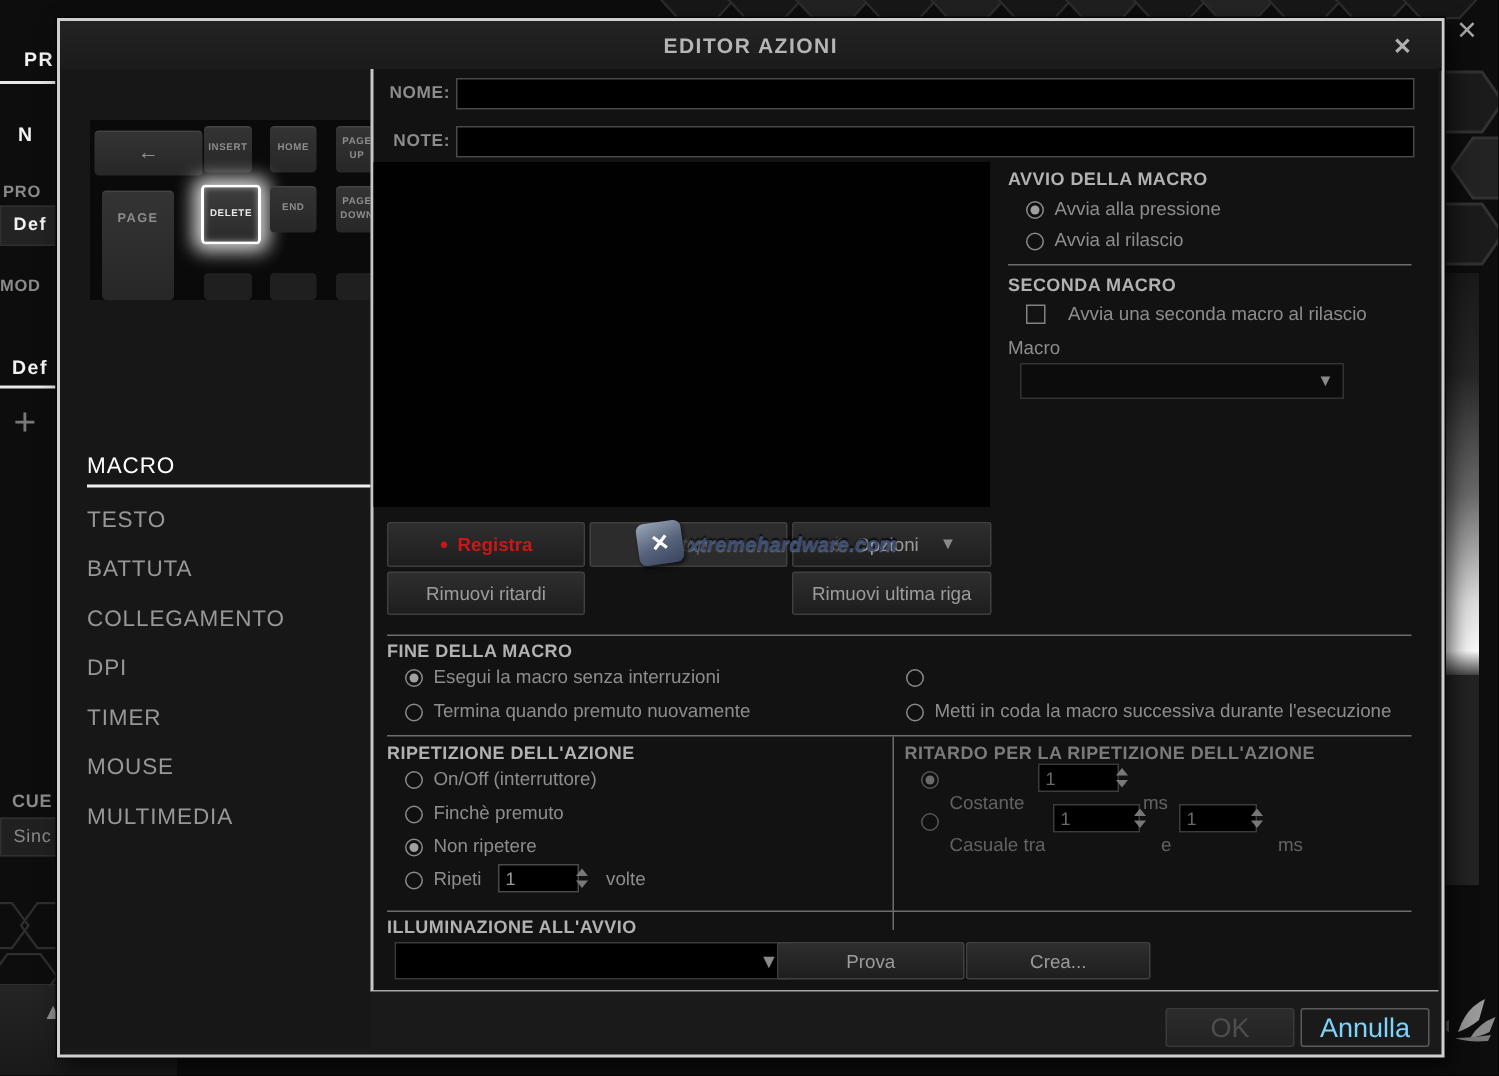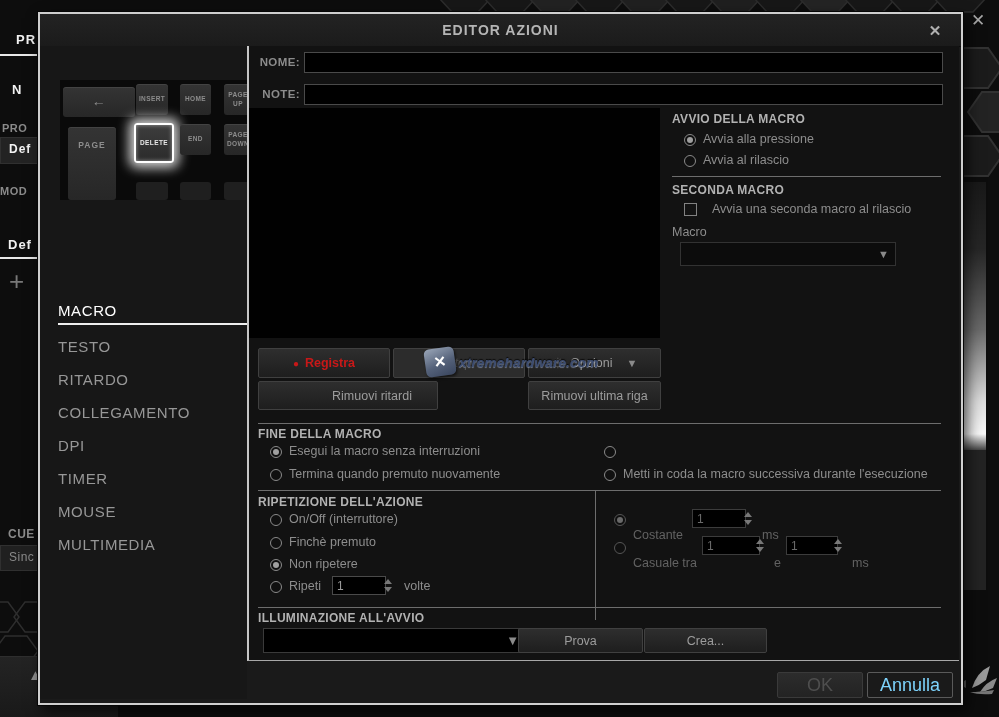--- a/index.html
+++ b/index.html
@@ -158,21 +158,21 @@
         <div class="key glow" style="left:74px;top:43px;width:36px;height:36px;">DELETE</div>
         <div class="key" style="left:120px;top:44px;width:31px;height:31px;">END</div>
         <div class="key" style="left:164px;top:44px;width:28px;height:31px;padding:0 2px;box-sizing:border-box;">PAGE DOWN</div>
         <div class="key stub" style="left:76px;top:102px;width:32px;height:18px;"></div>
         <div class="key stub" style="left:120px;top:102px;width:31px;height:18px;"></div>
         <div class="key stub" style="left:164px;top:102px;width:28px;height:18px;"></div>
       </div>
       <div class="menu">
         <div class="mitem active">MACRO</div>
         <div class="mitem">TESTO</div>
-        <div class="mitem">RITARDO</div>
+        <div class="mitem">BATTUTA</div>
         <div class="mitem">COLLEGAMENTO</div>
         <div class="mitem">DPI</div>
         <div class="mitem">TIMER</div>
         <div class="mitem">MOUSE</div>
         <div class="mitem">MULTIMEDIA</div>
       </div>
     </div>
 
     <div class="panel"></div>
 
@@ -201,21 +201,21 @@
     <div class="btn" style="left:218px;top:334px;width:130px;height:28px;color:#c81818;font-weight:bold;">
       <span style="font-size:10px;">●</span>
       <span>Registra</span>
     </div>
     <div class="btn disabled" style="left:353px;top:334px;width:130px;height:28px;">Stop</div>
     <div class="btn" style="left:488px;top:334px;width:131px;height:28px;">
       <span class="gear">⚙</span>
       <span>Opzioni</span>
       <span class="ddarrow" style="margin-left:8px;">▼</span>
     </div>
-    <div class="btn" style="left:218px;top:367px;width:130px;height:27px;padding-left:48px;">Rimuovi ritardi</div>
+    <div class="btn" style="left:218px;top:367px;width:130px;height:27px;">Rimuovi ritardi</div>
     <div class="btn" style="left:488px;top:367px;width:131px;height:27px;">Rimuovi ultima riga</div>
 
     <div class="wm">
       <div class="wmbox">✕</div>
       <div class="wmtext">xtremehardware.com</div>
     </div>
 
     <div class="sep" style="left:218px;top:409px;width:683px;"></div>
     <div class="shead" style="left:218px;top:413px;">FINE DELLA MACRO</div>
     <div class="radio sel" style="left:230px;top:432px;"></div>
@@ -237,20 +237,21 @@
     <div class="radio" style="left:230px;top:567px;"></div>
     <div class="opt" style="left:249px;top:565px;">Ripeti</div>
     <div class="num" style="left:292px;top:562px;width:44px;">1</div>
     <div class="spin" style="left:342px;top:562px;">
         <i class="up"></i>
         <i class="dn"></i>
       </div>
     <div class="opt" style="left:364px;top:565px;">volte</div>
 
     <div class="vsep" style="left:555px;top:477px;height:129px;"></div>
+    <div class="shead dim" style="left:563px;top:481px;">RITARDO PER LA RIPETIZIONE DELL'AZIONE</div>
     <div class="radio sel dis" style="left:574px;top:500px;"></div>
     <div class="opt dim" style="left:593px;top:498px;">Costante</div>
     <div class="num dim" style="left:652px;top:495px;width:44px;">1</div>
     <div class="spin" style="left:702px;top:495px;">
         <i class="up"></i>
         <i class="dn"></i>
       </div>
     <div class="opt dim" style="left:722px;top:498px;">ms</div>
     <div class="radio dis" style="left:574px;top:528px;"></div>
     <div class="opt dim" style="left:593px;top:526px;">Casuale tra</div>

